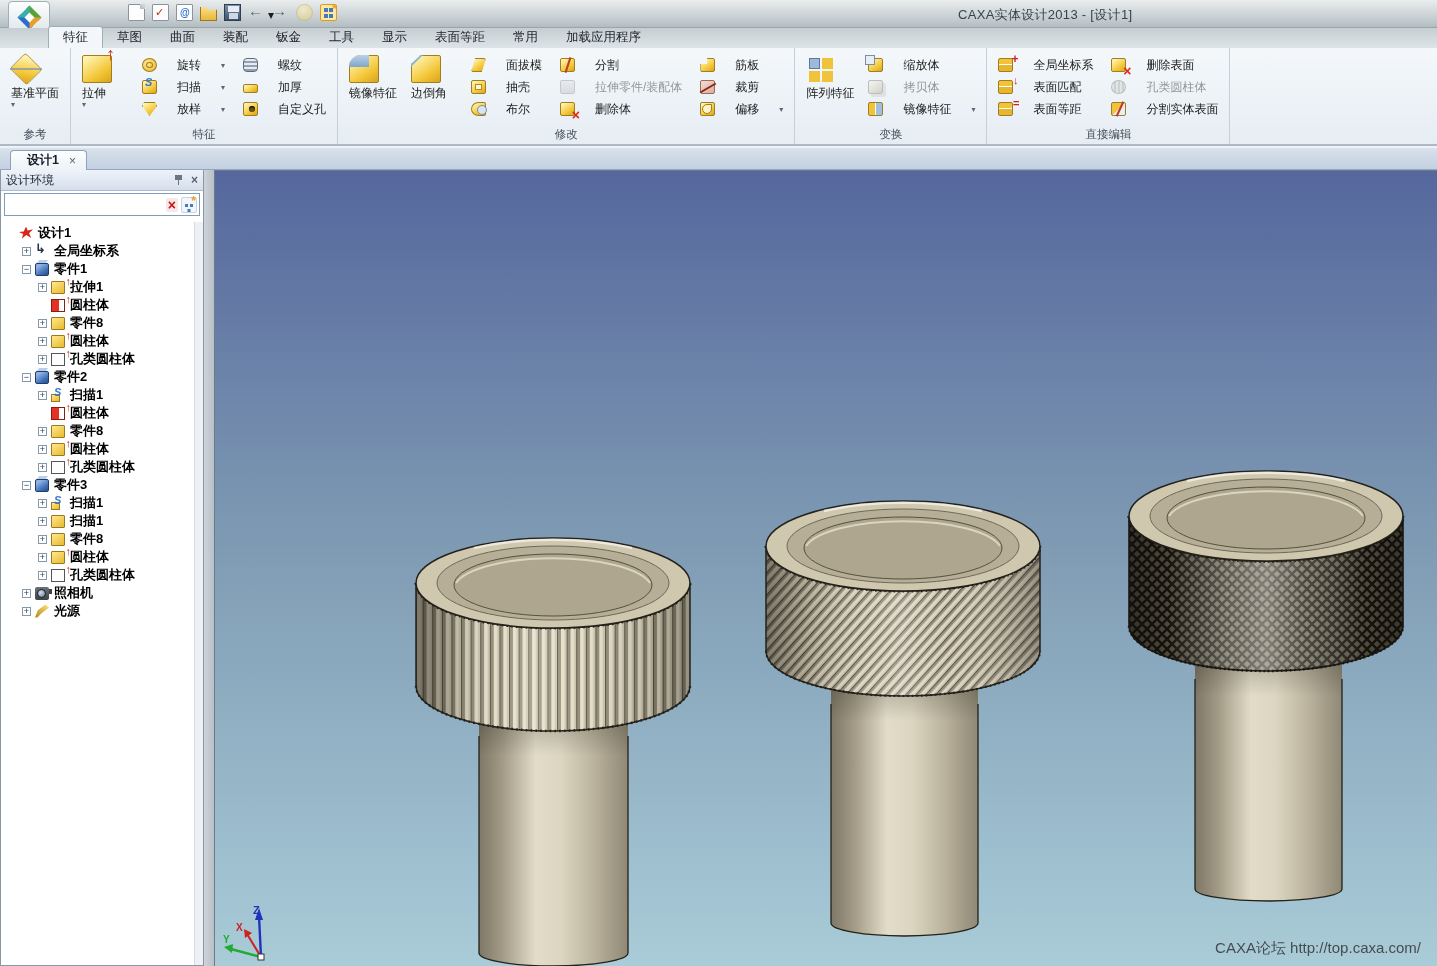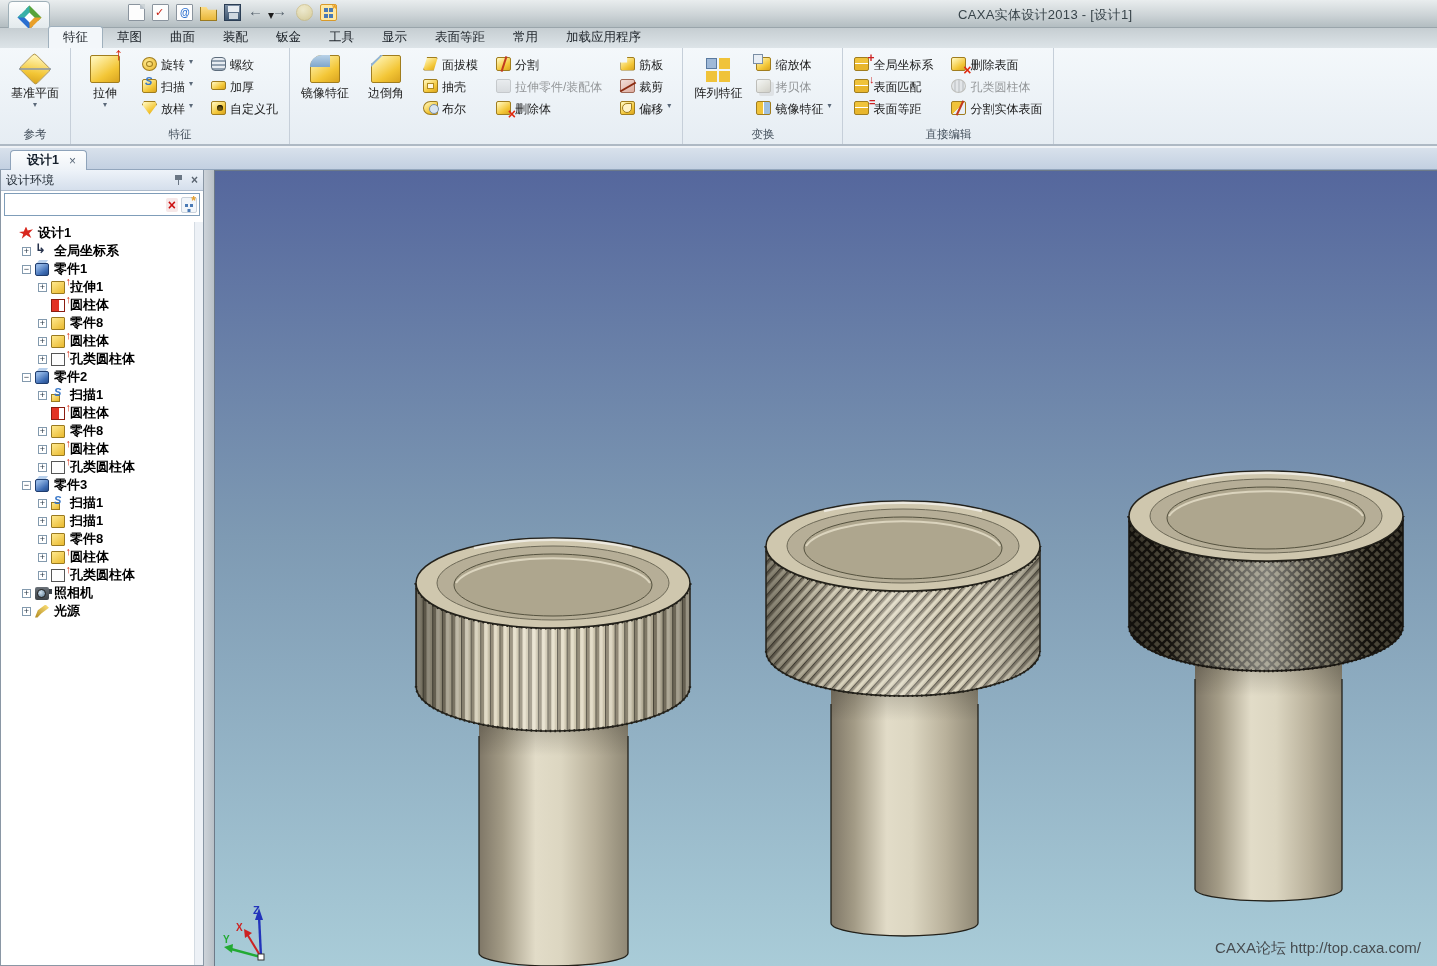--- a/index.html
+++ b/index.html
@@ -37,25 +37,25 @@
   .tabsrow{position:absolute;left:0;top:28px;width:100%;height:20px;background:linear-gradient(#c6ced2,#dde4e8)}
   .tabs{display:flex;margin-left:48px;height:20px;align-items:flex-end}
   .rtab{padding:3px 14px 2px;font-size:12.5px;color:#20262c;white-space:nowrap}
   .rtab.on{background:#f3f7fa;border:1px solid #9fb0bd;border-bottom:none;border-radius:3px 3px 0 0;padding-top:2px}
 
   
   .ribbon{position:absolute;left:0;top:48px;width:100%;height:98px;display:flex;
     background:linear-gradient(#f4f8fb,#e6edf3);border-bottom:2px solid #aeb9c4}
   .rgroup{position:relative;padding:3px 8px 16px 8px;border-right:1px solid #c6cfd9;display:flex;gap:8px;align-items:flex-start}
   .glabel{position:absolute;bottom:2px;left:0;width:100%;text-align:center;font-size:11.5px;color:#44505c}
-  .bigbtn{display:flex;flex-direction:column;align-items:center;min-width:52px;padding:2px 3px;font-size:12px;border-radius:3px}
+  .bigbtn{display:flex;flex-direction:column;align-items:flex-start;min-width:52px;padding:2px 3px;font-size:12px;border-radius:3px}
   .bigbtn .blabel{white-space:nowrap}
   .bigbtn .bdd{font-size:8px;color:#5a6878;line-height:6px}
   .sgrid{display:grid;grid-template-rows:repeat(3,22px);grid-auto-flow:column;column-gap:12px;row-gap:0;align-items:center;margin-top:3px}
-  .sbtn{display:flex;gap:4px;font-size:12px;white-space:nowrap;padding:1px 3px;border-radius:2px}
+  .sbtn{display:flex;align-items:center;gap:20px;font-size:12px;white-space:nowrap;padding:1px 3px;border-radius:2px}
   .sbtn .dd{display:none;font-size:8px;color:#5a6878}
   .sbtn.hasdd .dd{display:inline}
   .sbtn.dis{opacity:.45;filter:grayscale(.85)}
 
   
   .ri,.bi{position:relative;flex:none;background:linear-gradient(145deg,#fff3b0 10%,#f3c636 65%,#d9a41f);border:1px solid #a07d1e;border-radius:2px}
   .ri{width:15px;height:14px}
   .bi{width:30px;height:28px;margin:2px 0 2px}
   .bi.i-datum-plane{transform:rotate(45deg) scale(.8);border-radius:4px}
   .bi.i-datum-plane::after{content:"";position:absolute;left:-6px;right:-6px;top:46%;height:2px;background:#8f9aa5;transform:rotate(-45deg)}
@@ -322,20 +322,21 @@
           <span>裁剪</span>
 
         </div>
 
         <div class="sbtn hasdd">
           <span class="ri i-offset"></span>
           <span>偏移</span>
           <span class="dd">▾</span>
         </div>
       </div>
+    <div class="glabel">修改</div>
   </div>
 
   <div class="rgroup">
     <div class="bigbtn">
       <span class="bi i-pattern"></span>
       <span class="blabel">阵列特征</span>
     </div>
     <div class="sgrid">
 
         <div class="sbtn">

